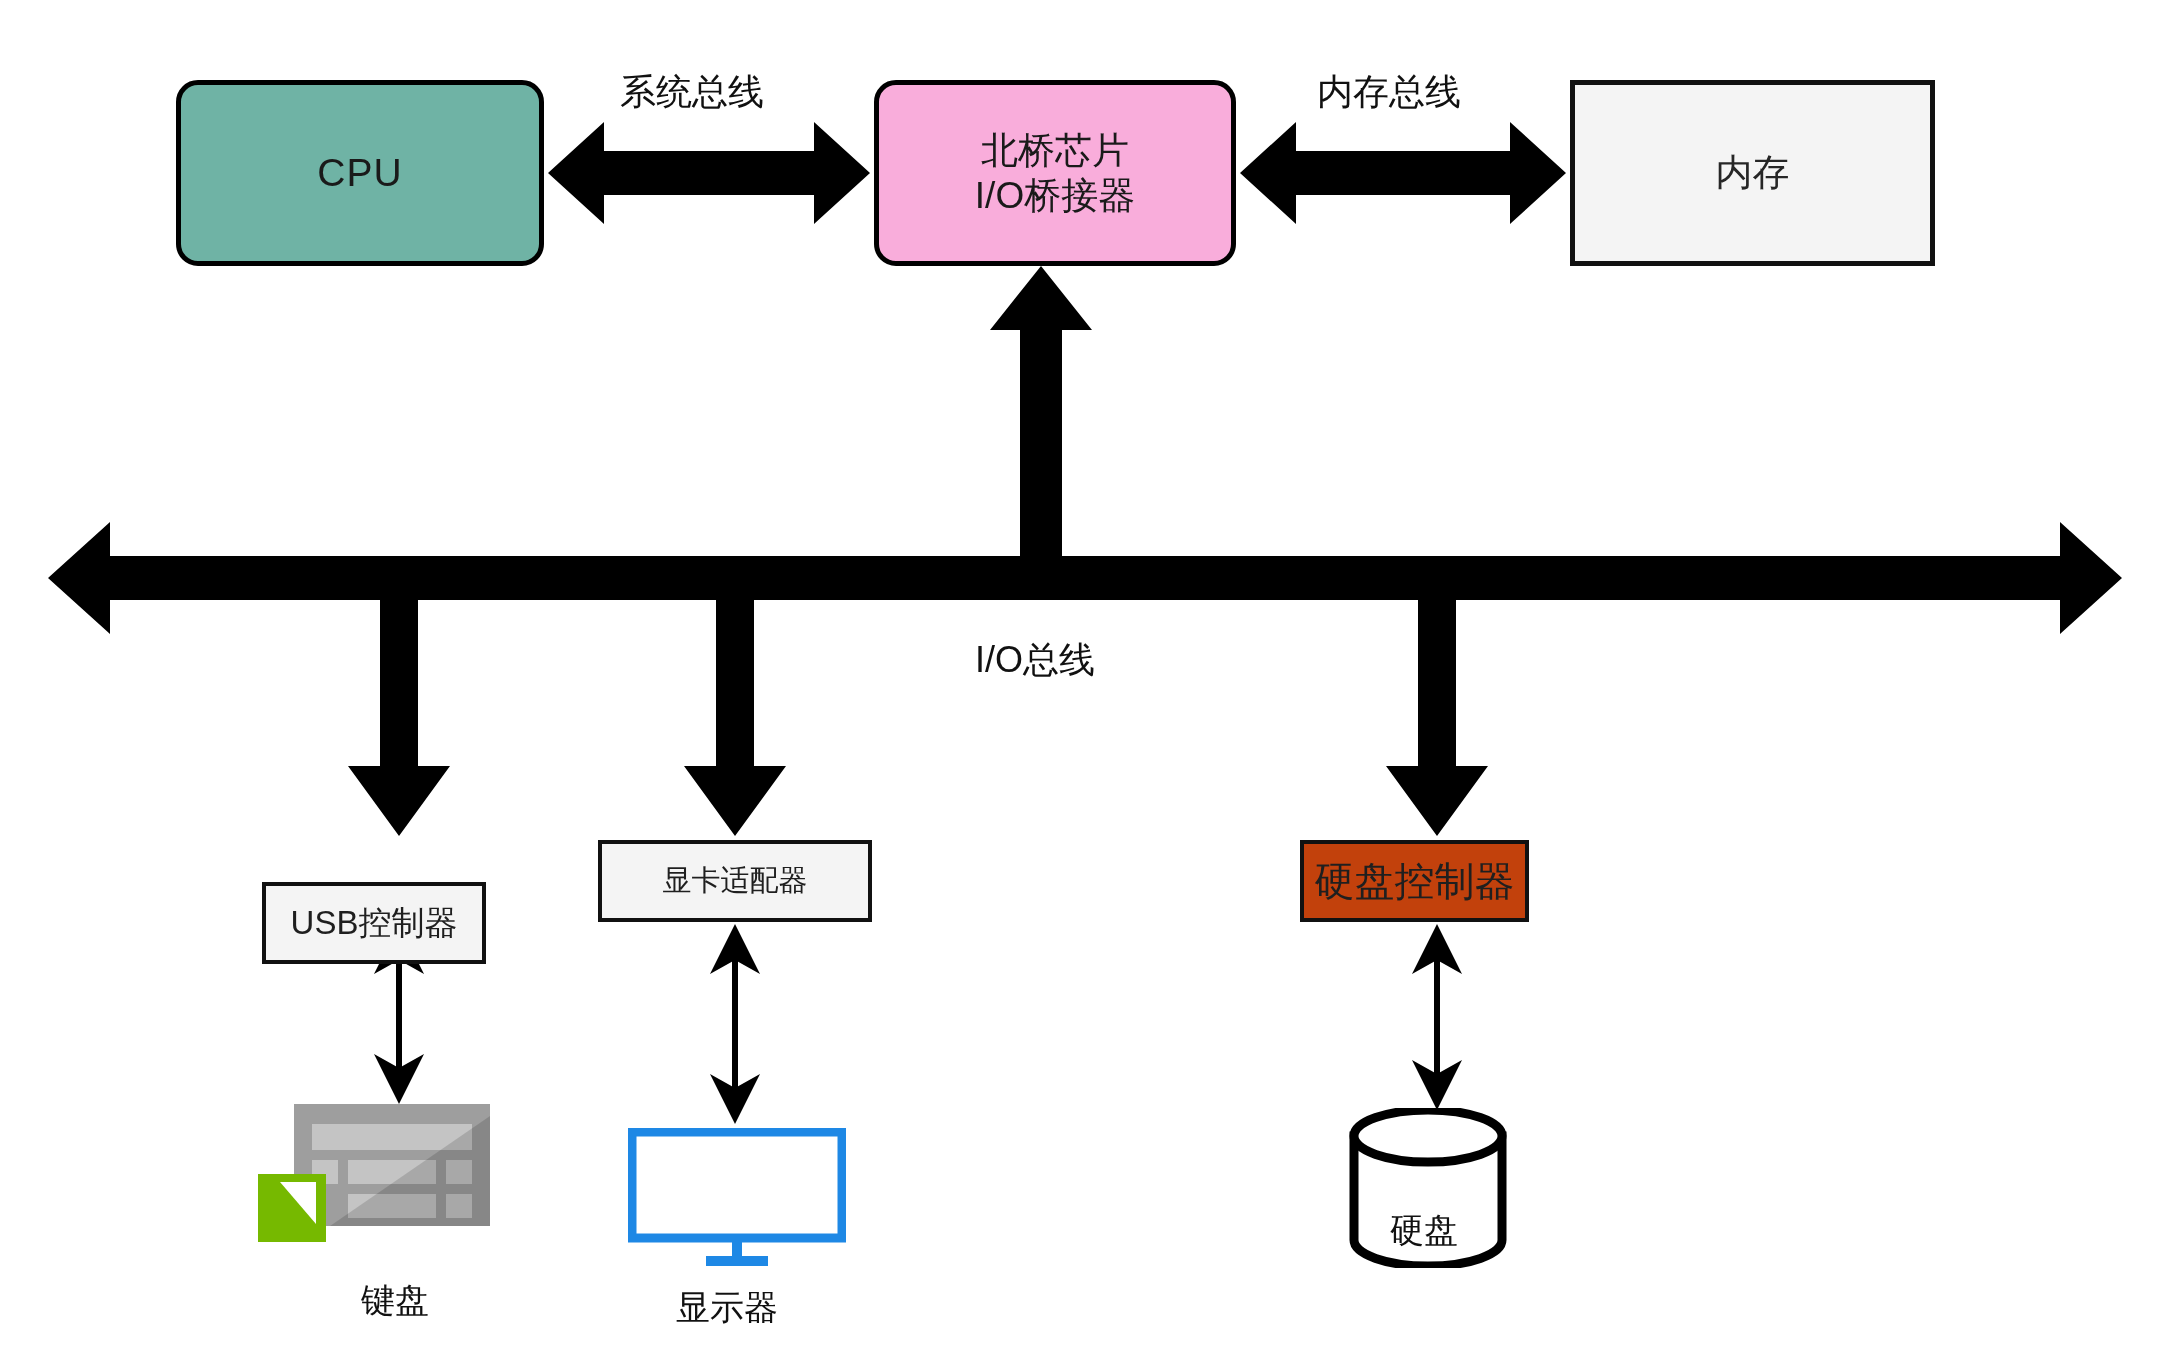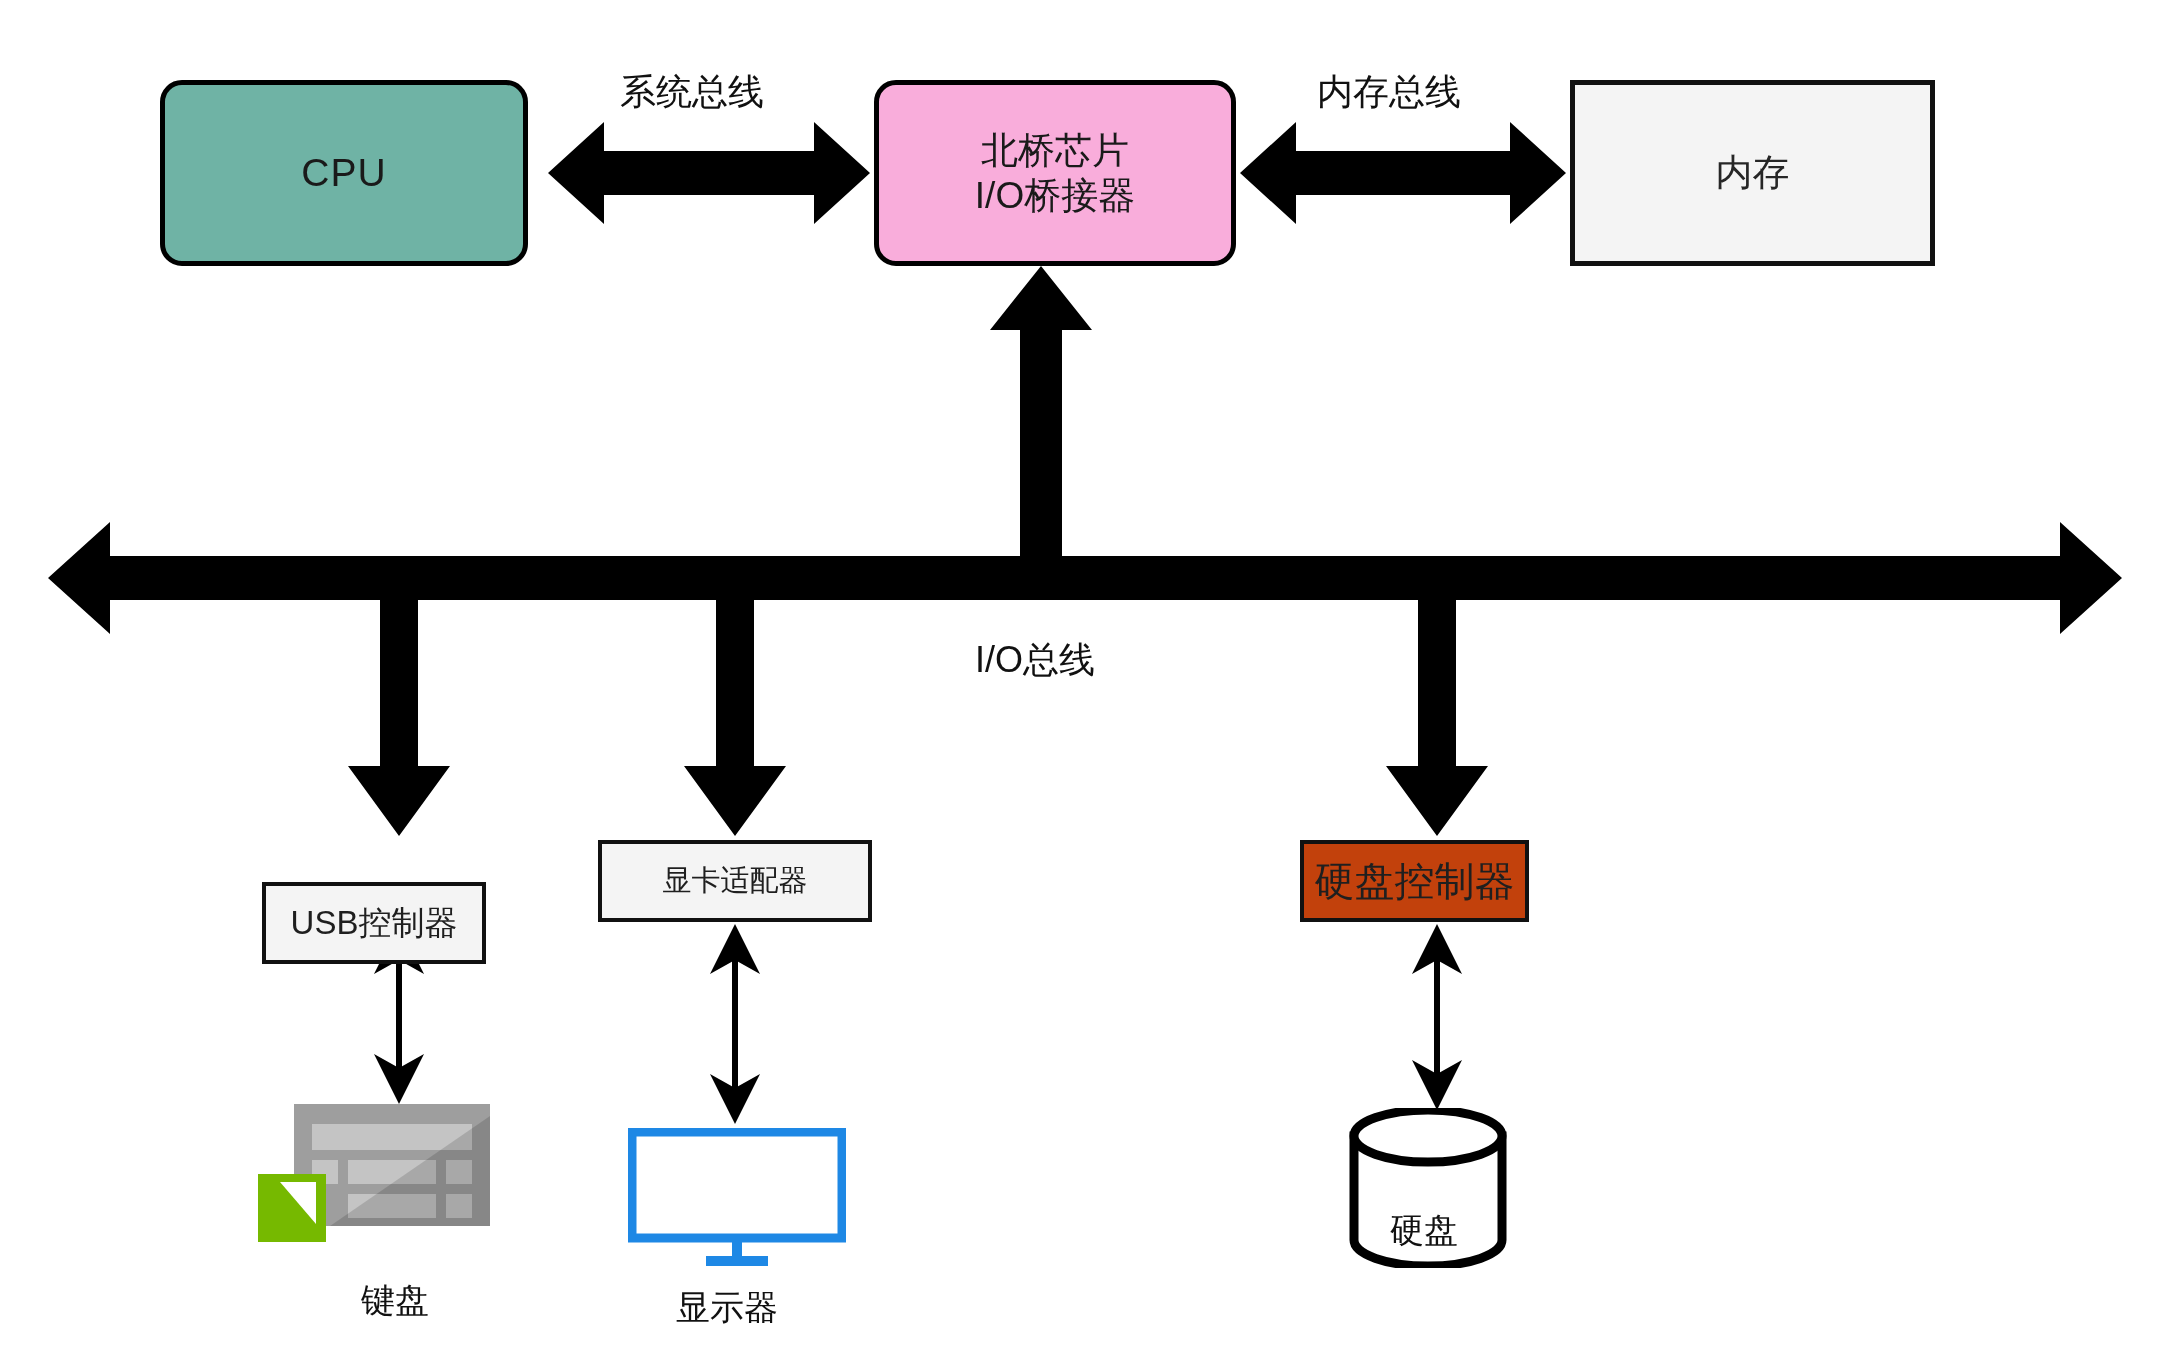--- a/index.html
+++ b/index.html
@@ -3,21 +3,21 @@
 <meta charset="utf-8">
 <style>
   html,body{margin:0;padding:0;background:#ffffff;}
   body{font-family:"Liberation Sans","DejaVu Sans",sans-serif;}
   #stage{position:relative;width:2170px;height:1372px;background:#ffffff;overflow:hidden;}
   #svg-layer{position:absolute;left:0;top:0;width:2170px;height:1372px;}
 
   .node{position:absolute;box-sizing:border-box;display:flex;align-items:center;justify-content:center;
         text-align:center;line-height:1.22;color:#1a1a1a;}
 
-  #cpu-box{left:160px;top:80px;width:368px;height:186px;background:#6FB3A5;border:5px solid #000000;
+  #cpu-box{left:176px;top:80px;width:368px;height:186px;background:#6FB3A5;border:5px solid #000000;
            border-radius:22px;font-size:39px;letter-spacing:1px;}
   #northbridge-box{left:874px;top:80px;width:362px;height:186px;background:#F9ADDB;border:5px solid #000000;
            border-radius:22px;font-size:37px;}
   #northbridge-box .two-line{display:block;}
   #memory-box{left:1570px;top:80px;width:365px;height:186px;background:#F4F4F4;border:5px solid #111111;
            font-size:37px;color:#262626;}
 
   #usb-ctrl-box{left:262px;top:840px;width:224px;height:82px;background:#F4F4F4;border:4px solid #111111;
            font-size:33px;color:#1f1f1f;margin-top:42px;}
   #gpu-ctrl-box{left:598px;top:840px;width:274px;height:82px;background:#F4F4F4;border:4px solid #111111;

